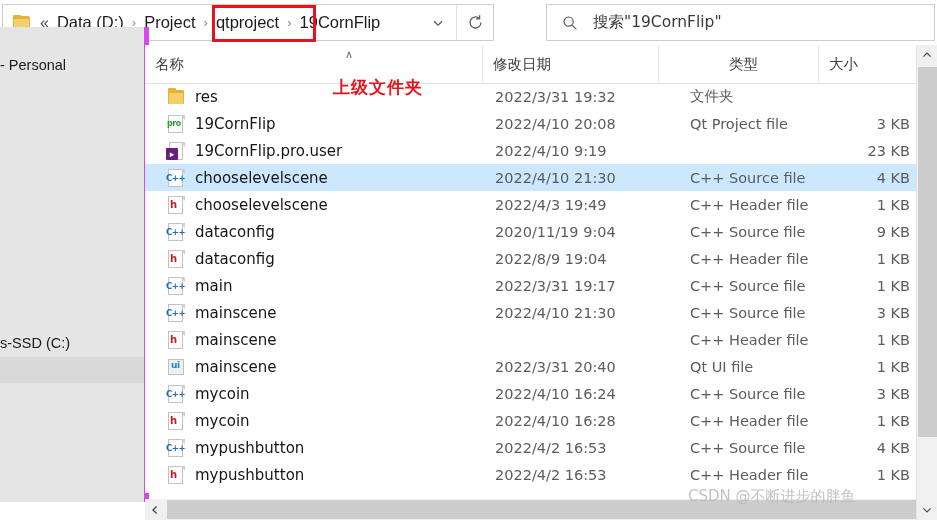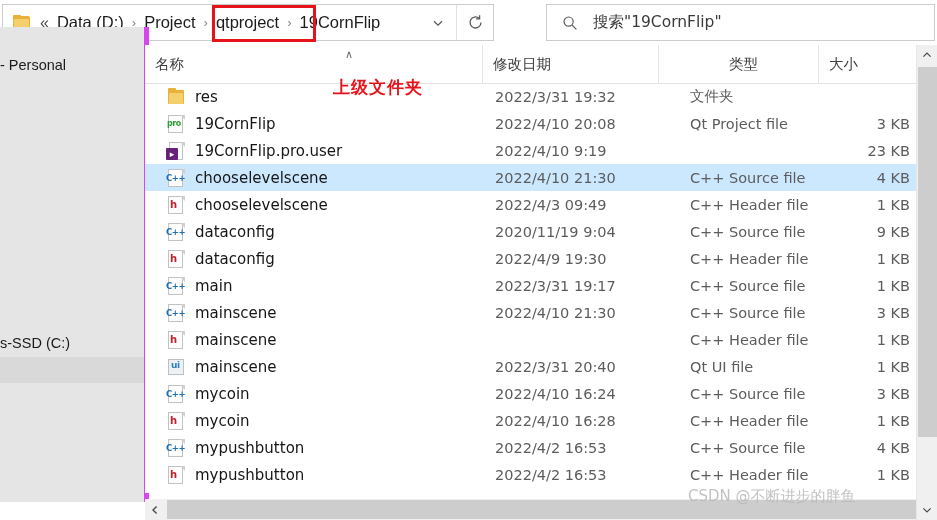--- a/index.html
+++ b/index.html
@@ -533,21 +533,21 @@
         </div>
         <div class="row">
           <div class="cell-name">
             <span class="ico ico-h">
               <span class="page"></span>
               <span class="fold"></span>
               <span class="tag">h</span>
             </span>
             <span class="fname">chooselevelscene</span>
           </div>
-          <div class="cell-date">2022/4/3 09:49</div>
+          <div class="cell-date">2022/4/3 19:49</div>
           <div class="cell-type">C++ Header file</div>
           <div class="cell-size">1 KB</div>
         </div>
         <div class="row">
           <div class="cell-name">
             <span class="ico ico-cpp">
               <span class="page"></span>
               <span class="fold"></span>
               <span class="tag">C++</span>
             </span>
@@ -559,21 +559,21 @@
         </div>
         <div class="row">
           <div class="cell-name">
             <span class="ico ico-h">
               <span class="page"></span>
               <span class="fold"></span>
               <span class="tag">h</span>
             </span>
             <span class="fname">dataconfig</span>
           </div>
-          <div class="cell-date">2022/4/9 19:30</div>
+          <div class="cell-date">2022/8/9 19:04</div>
           <div class="cell-type">C++ Header file</div>
           <div class="cell-size">1 KB</div>
         </div>
         <div class="row">
           <div class="cell-name">
             <span class="ico ico-cpp">
               <span class="page"></span>
               <span class="fold"></span>
               <span class="tag">C++</span>
             </span>

